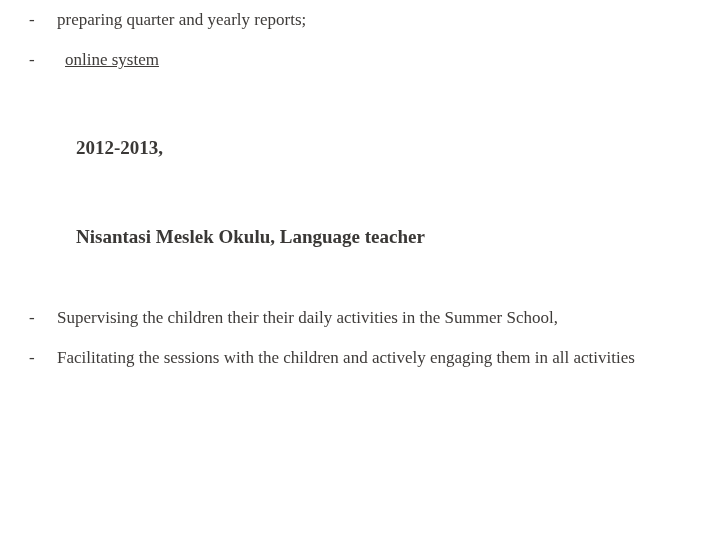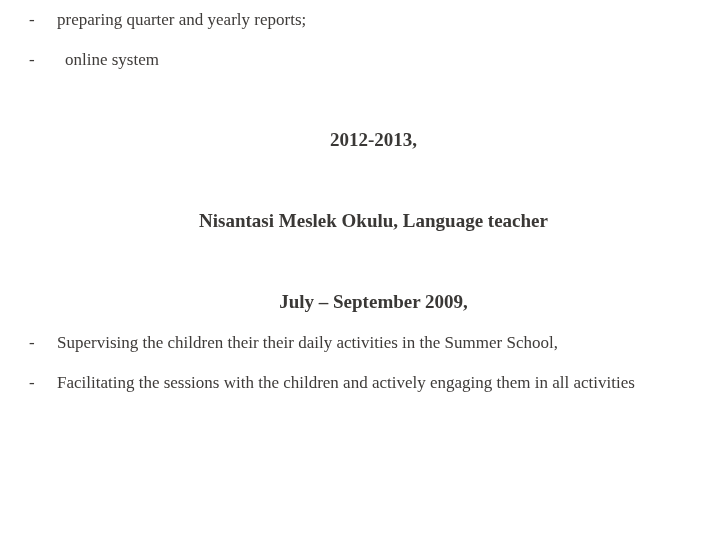--- a/index.html
+++ b/index.html
@@ -37,34 +37,34 @@
     flex: 1;
     margin-left: 16px;
   }
   .bullet .btext .bline1 {
     display: block;
     white-space: nowrap;
   }
   .bullet .btext .bline2 {
     display: block;
     padding-left: 8px;
+    text-decoration: underline;
   }
   .single .btext {
     white-space: nowrap;
   }
   
   .entry-line {
-    margin: 0 0 15px 0;
-    padding-left: 60px;
+    margin: 8px 0 15px 0;
+    padding-left: 76px;
     font-size: 19px;
     line-height: 26px;
     font-weight: bold;
     color: #3a3836;
     white-space: nowrap;
-    text-align: center;
   }
   .spacer {
     height: 40px;
   }
 </style>
 </head>
 <body>
 
 <div class="content">
 
@@ -83,21 +83,20 @@
   <div class="spacer"></div>
 
   <div class="entry-line">2012-2013,</div>
 
   <div class="spacer"></div>
 
   <div class="entry-line">Nisantasi Meslek Okulu, Language teacher</div>
 
   <div class="spacer"></div>
 
-  <div class="entry-line">July – September 2009,</div>
 
   <div class="bullet single">
     <span class="marker">-</span>
     <span class="btext">Supervising the children their their daily activities in the Summer School,</span>
   </div>
 
   <div class="bullet single">
     <span class="marker">-</span>
     <span class="btext">Facilitating the sessions with the children and actively engaging them in all activities</span>
   </div>

